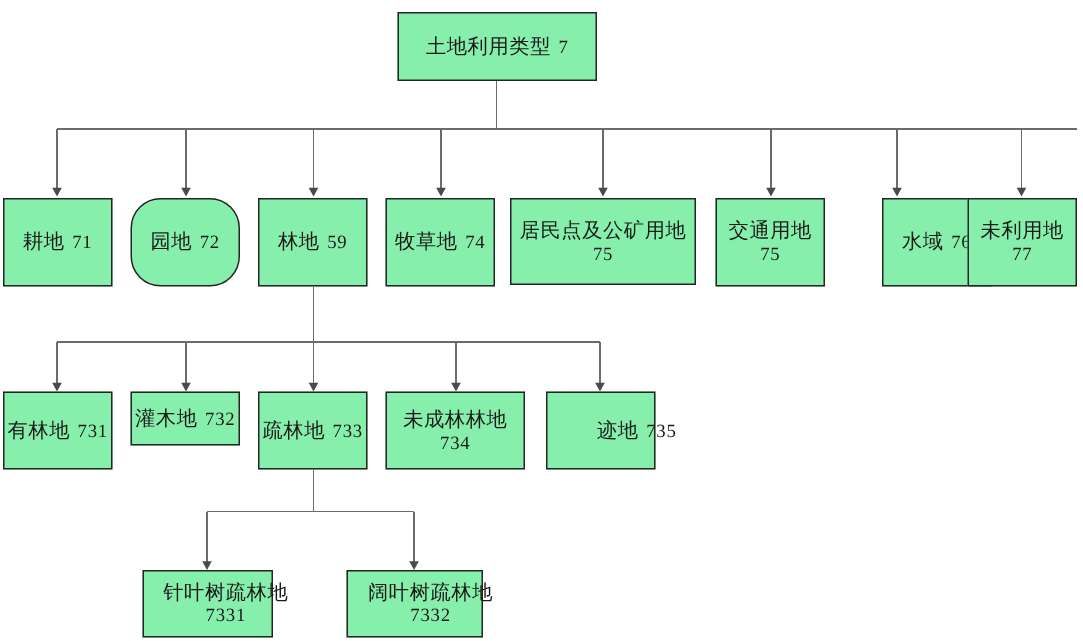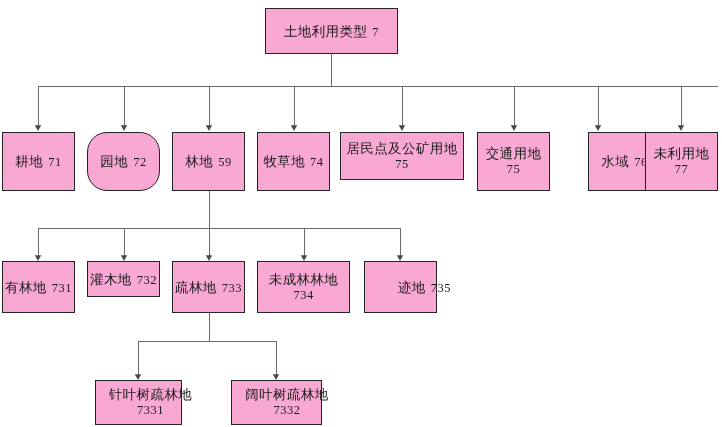--- a/index.html
+++ b/index.html
@@ -7,21 +7,21 @@
     width:722px;height:427px;position:relative;overflow:hidden;
     font-family:"Liberation Serif","DejaVu Serif",serif;
     color:#1a1a1a;
   }
   #diagram-canvas{position:absolute;left:0;top:0;width:722px;height:427px;}
   #edge-layer{position:absolute;left:0;top:0;width:722px;height:427px;}
   .node{
     position:absolute;
     box-sizing:border-box;
     border:1px solid #242424;
-    background:#f9a8d4;
+    background:#86efac;
     display:flex;
     flex-direction:column;
     align-items:center;
     justify-content:center;
     text-align:center;
     line-height:1.18;
   }
   .node .label-main{
     font-size:13.5px;
     letter-spacing:0.4px;
@@ -99,21 +99,21 @@
       <span class="label-main">林地</span><span class="label-code">59</span>
     </div>
   </div>
 
   <div class="node inline" style="left:257px;top:132px;width:73px;height:59px;">
     <div class="row">
       <span class="label-main">牧草地</span><span class="label-code">74</span>
     </div>
   </div>
 
-  <div class="node" style="left:340px;top:132px;width:124px;height:48px;">
+  <div class="node" style="left:340px;top:132px;width:124px;height:58px;">
     <span class="label-main">居民点及公矿用地</span>
     <span class="label-code">75</span>
   </div>
 
   <div class="node" style="left:477px;top:132px;width:73px;height:59px;">
     <span class="label-main">交通用地</span>
     <span class="label-code">75</span>
   </div>
 
   <div class="node inline" style="left:588px;top:132px;width:73px;height:59px;align-items:center;">

